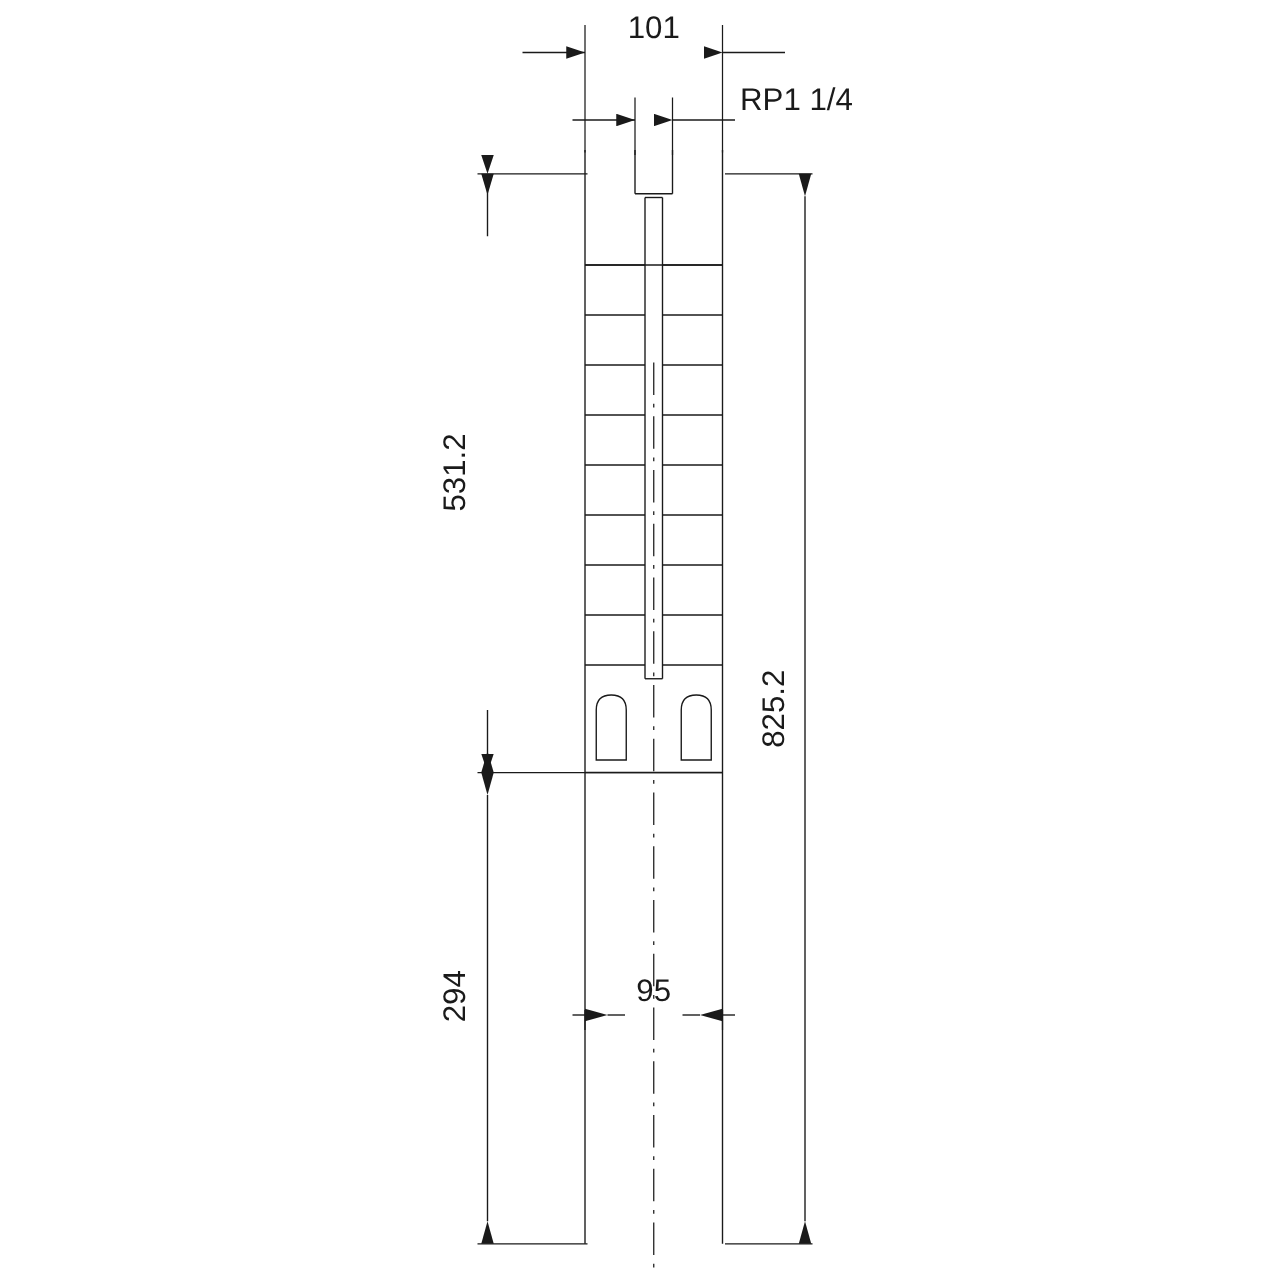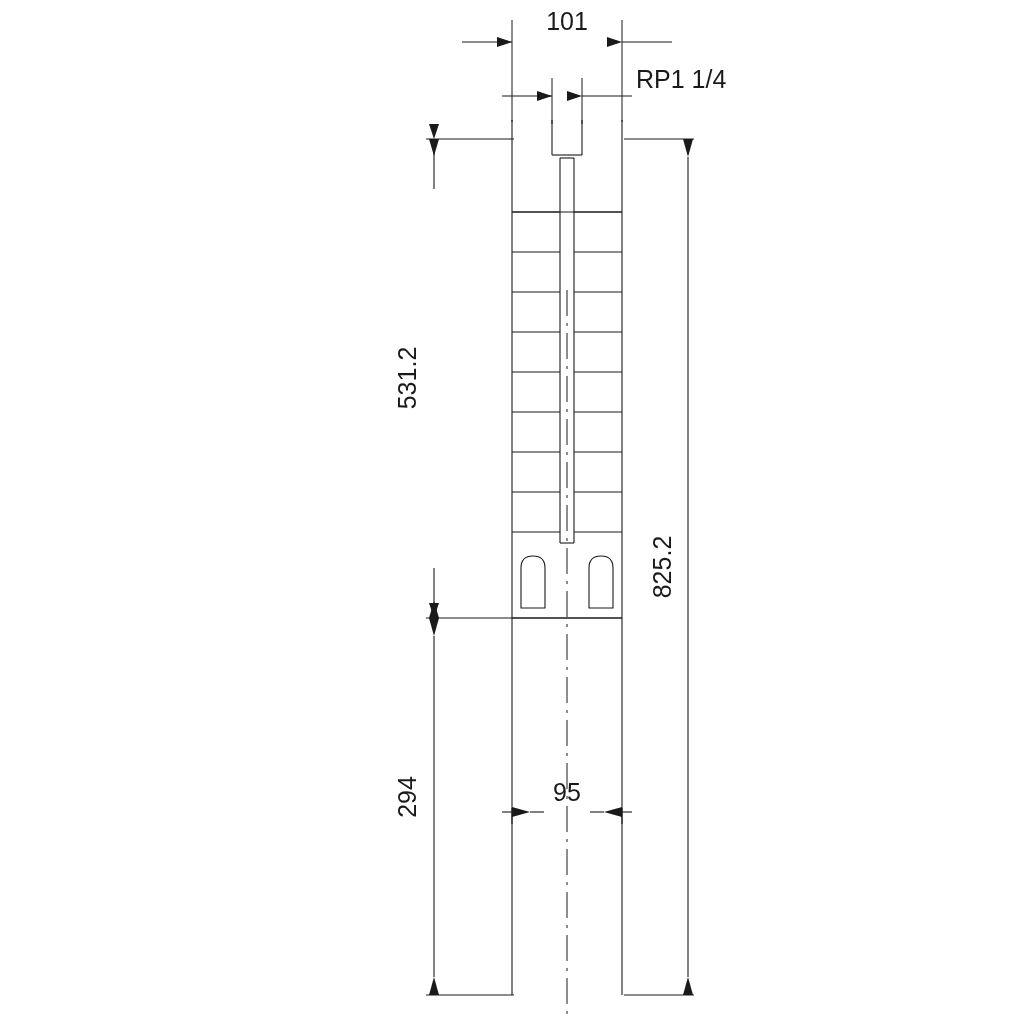--- a/index.html
+++ b/index.html
@@ -10,21 +10,20 @@
   body {
     width: 1024px;
     height: 1024px;
     font-family: "Liberation Sans", sans-serif;
     overflow: hidden;
   }
   #drawing-root {
     position: relative;
     width: 813px;
     height: 1024px;
-    margin-left: 44px;
   }
   svg.cad {
     display: block;
     width: 1024px;
     height: 1024px;
   }
   .dim-text {
     font-family: "Liberation Sans", sans-serif;
     font-size: 25px;
     fill: #1a1a1a;

